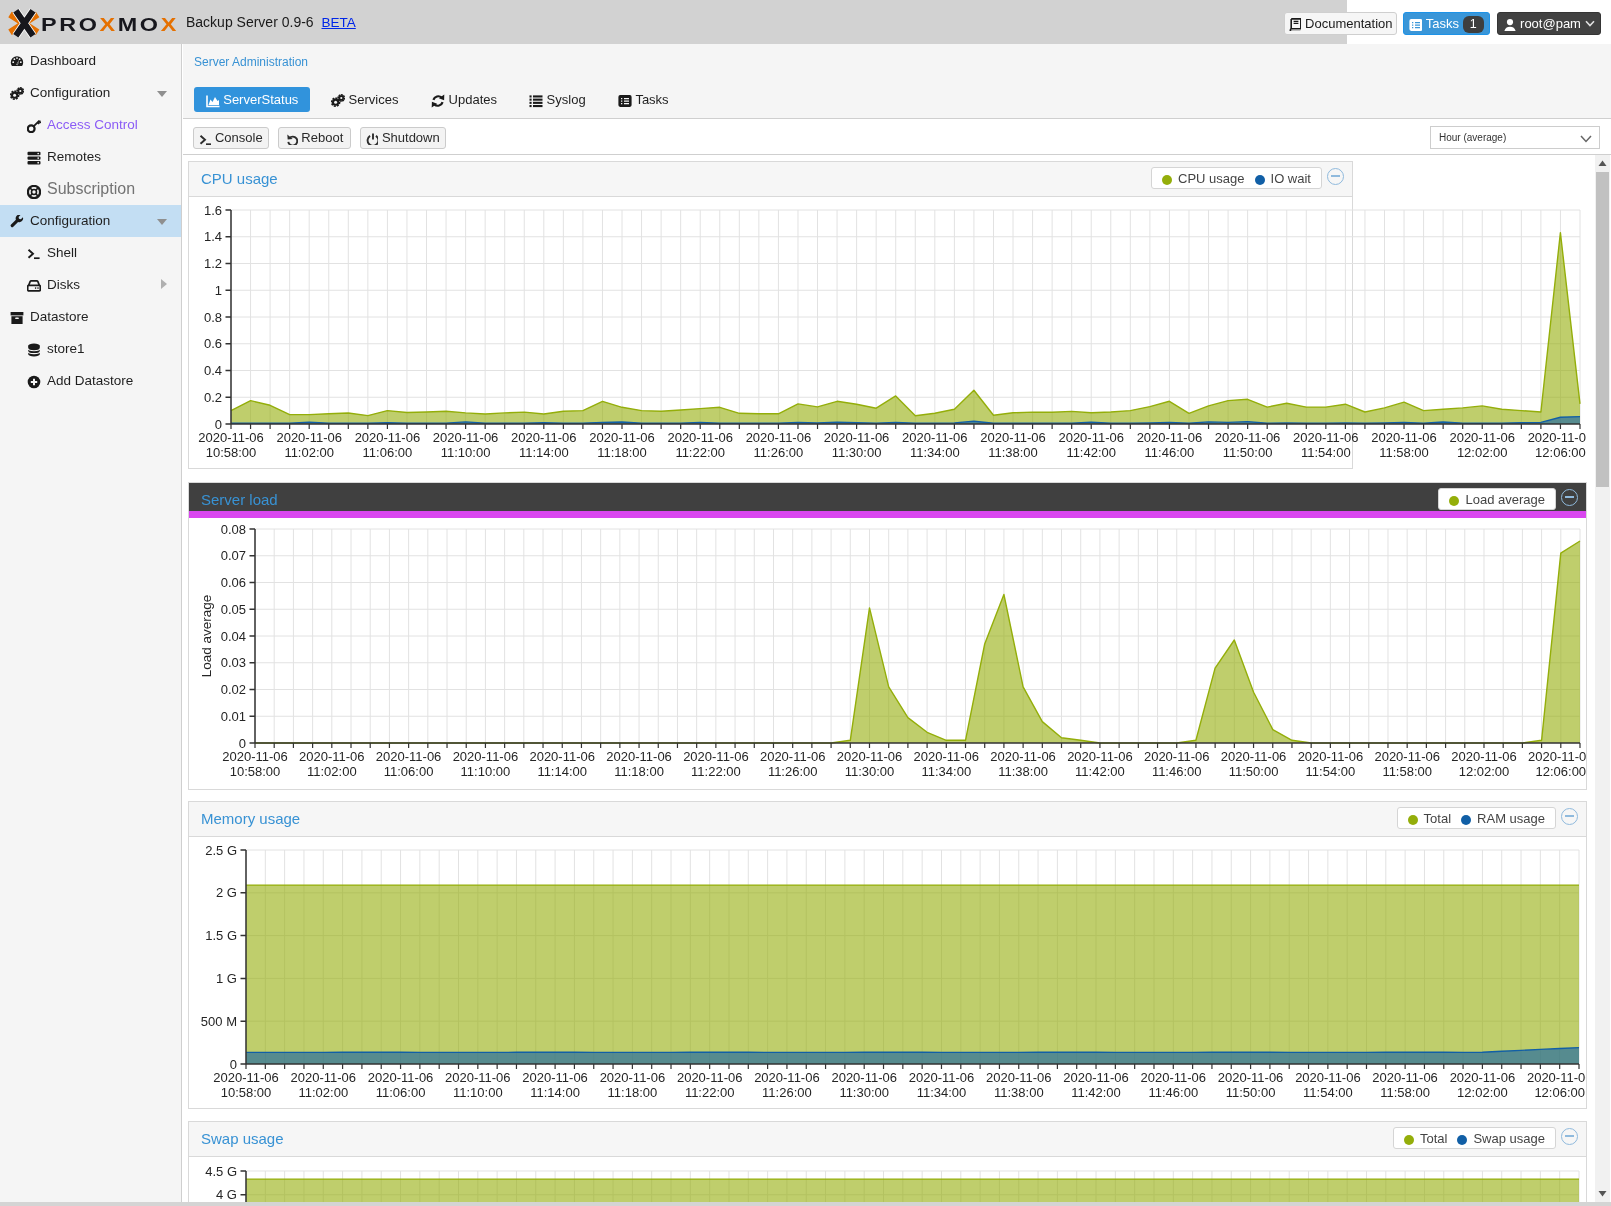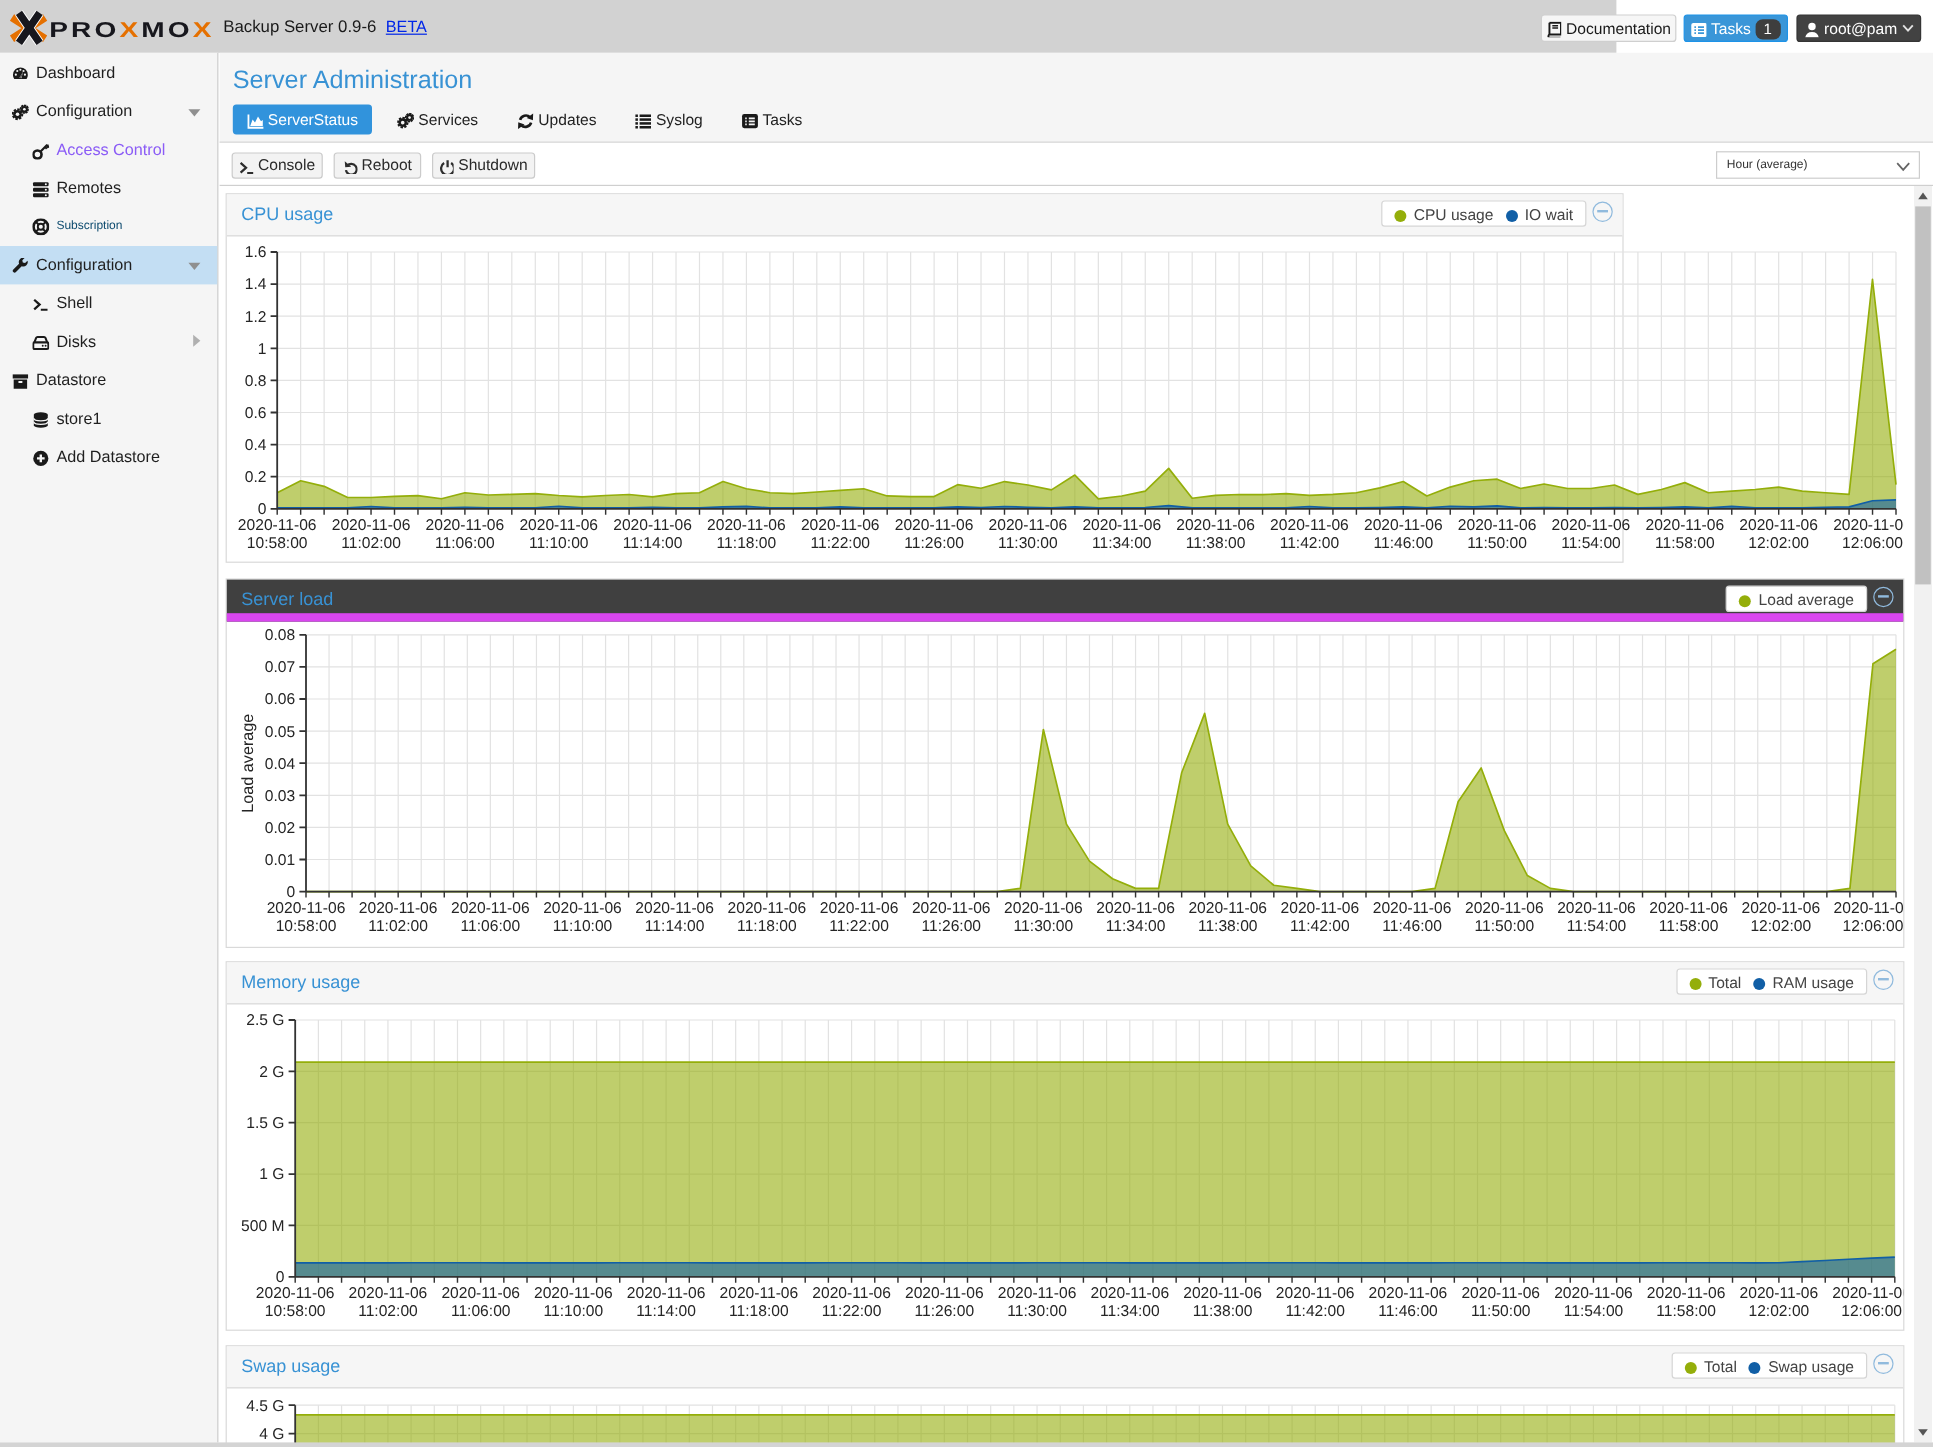--- a/index.html
+++ b/index.html
@@ -75,21 +75,21 @@
       <span class="abs" style="left:27px;top:9px"><svg width="14" height="14" viewBox="0 0 14 14" style="vertical-align:middle">
           <rect x="0.5" y="0.8" width="13" height="3.4" rx="1" fill="#1a1a1a"></rect>
           <circle cx="11.2" cy="2.5" r="0.85" fill="#f5f5f5"></circle>
           <rect x="0.5" y="5.4" width="13" height="3.4" rx="1" fill="#1a1a1a"></rect>
           <circle cx="11.2" cy="7.1" r="0.85" fill="#f5f5f5"></circle>
           <rect x="0.5" y="10.0" width="13" height="3.4" rx="1" fill="#1a1a1a"></rect>
           <circle cx="11.2" cy="11.7" r="0.85" fill="#f5f5f5"></circle>
         </svg></span>
       <span class="abs" style="left:47px;top:0;line-height:32px">Remotes</span>
     </div>
-    <div class="abs" style="left:0;top:129px;width:181px;height:32px;font-size:10px;color:#0c4a6e">
+    <div class="abs" style="left:0;top:129px;width:181px;height:32px;font-size:16px;color:#737373">
       <span class="abs" style="left:27px;top:9px"><svg width="14" height="14" viewBox="0 0 14 14" style="vertical-align:middle">
           <circle cx="7" cy="7" r="6.1" fill="none" stroke="#1a1a1a" stroke-width="2.3"></circle>
           <circle cx="7" cy="7" r="2.5" fill="none" stroke="#1a1a1a" stroke-width="1.6"></circle>
           <path d="M3,3 L5.2,5.2 M11,3 L8.8,5.2 M3,11 L5.2,8.8 M11,11 L8.8,8.8" stroke="#1a1a1a" stroke-width="1.7"></path>
         </svg></span>
       <span class="abs" style="left:47px;top:0;line-height:32px">Subscription</span>
     </div>
     <div class="abs" style="left:0;top:161px;width:181px;height:32px;background:#c3def3;font-size:13.5px;color:#1f1f1f">
       <span class="abs" style="left:10px;top:9px"><svg width="14" height="14" viewBox="0 0 14 14" style="vertical-align:middle">
           <path d="M12.9,2.2 A3.7,3.7 0 0 1 8.1,6.9 L3.3,11.7 A1.55,1.55 0 0 1 1.1,9.5 L5.9,4.7 A3.7,3.7 0 0 1 10.6,-0.1 L8.6,1.9 L9,3.8 L10.9,4.2 Z" fill="#1a1a1a"></path>
@@ -132,21 +132,21 @@
     </div>
     <div class="abs" style="left:0;top:321px;width:181px;height:32px;font-size:13.5px;color:#1f1f1f">
       <span class="abs" style="left:27px;top:9px"><svg width="14" height="14" viewBox="0 0 14 14" style="vertical-align:middle">
           <circle cx="7" cy="7" r="6.3" fill="#1a1a1a"></circle>
           <path d="M7,3.8 L7,10.2 M3.8,7 L10.2,7" stroke="#f5f5f5" stroke-width="2"></path>
         </svg></span>
       <span class="abs" style="left:47px;top:0;line-height:32px">Add Datastore</span>
     </div>
   </div>
 <div class="abs" style="left:183px;top:44px;width:1428px;height:75px;background:#f5f5f5;border-bottom:1px solid #cfcfcf">
-    <div class="abs" style="left:11px;top:11px;font-size:21px;color:#3892d4">Server Administration</div>
+    <div class="abs" style="left:11px;top:11px;font-size:12px;color:#3892d4">Server Administration</div>
     <div class="abs" style="left:11px;top:43px;width:116px;height:25px;background:#3193dc;border-radius:3px;color:#fff;font-size:13px;text-align:center;line-height:25px"><svg width="14" height="14" viewBox="0 0 14 14" style="vertical-align:middle">
         <path d="M1,1.5 L1,12.5 L13.5,12.5" stroke="#ffffff" stroke-width="1.6" fill="none"></path>
         <path d="M2.5,11 L4.5,5.5 L6.5,8 L9,3 L11.5,7 L13,6 L13,11 Z" fill="#ffffff"></path>
       </svg> ServerStatus</div>
     <div class="abs" style="left:148px;top:43px;height:25px;font-size:13px;color:#1f1f1f;line-height:25px"><svg width="14" height="14" viewBox="0 0 14 14" style="vertical-align:middle">
         <circle cx="4.6" cy="8.2" r="3.6" fill="#1a1a1a"></circle>
         <path d="M7.74,8.84 L9.30,9.15" stroke="#1a1a1a" stroke-width="2.1"></path>
         <path d="M6.37,10.87 L7.25,12.20" stroke="#1a1a1a" stroke-width="2.1"></path>
         <path d="M3.96,11.34 L3.65,12.90" stroke="#1a1a1a" stroke-width="2.1"></path>
         <path d="M1.93,9.97 L0.60,10.85" stroke="#1a1a1a" stroke-width="2.1"></path>

